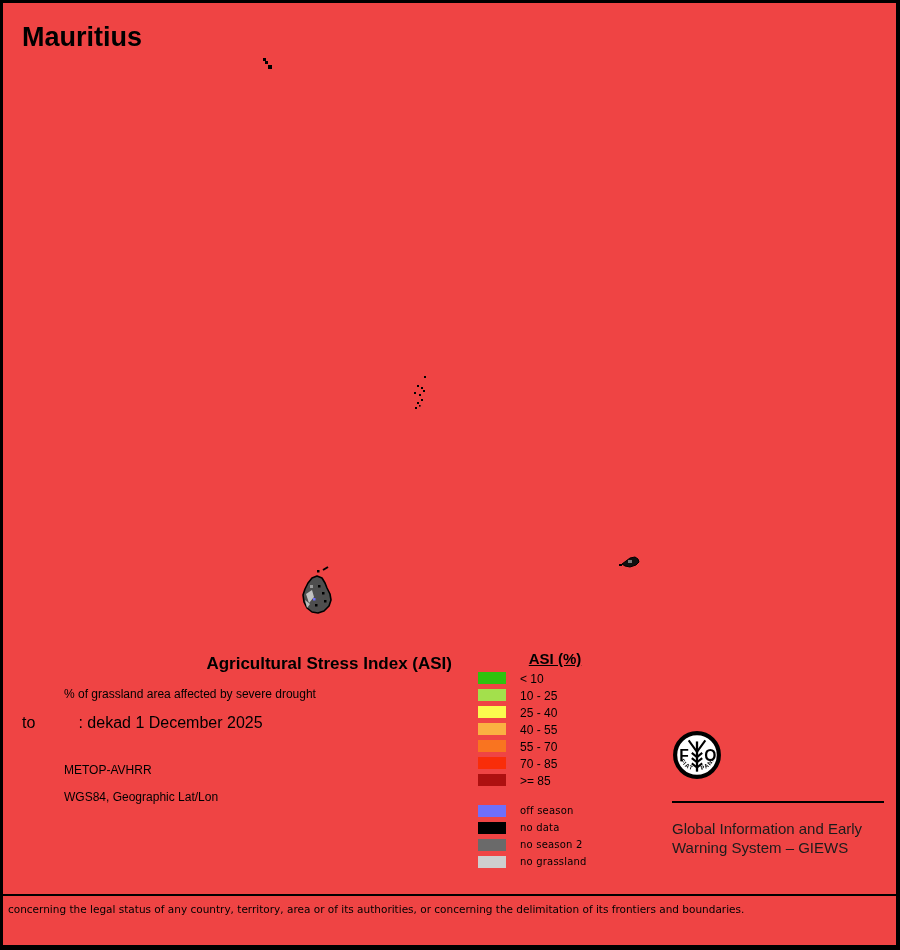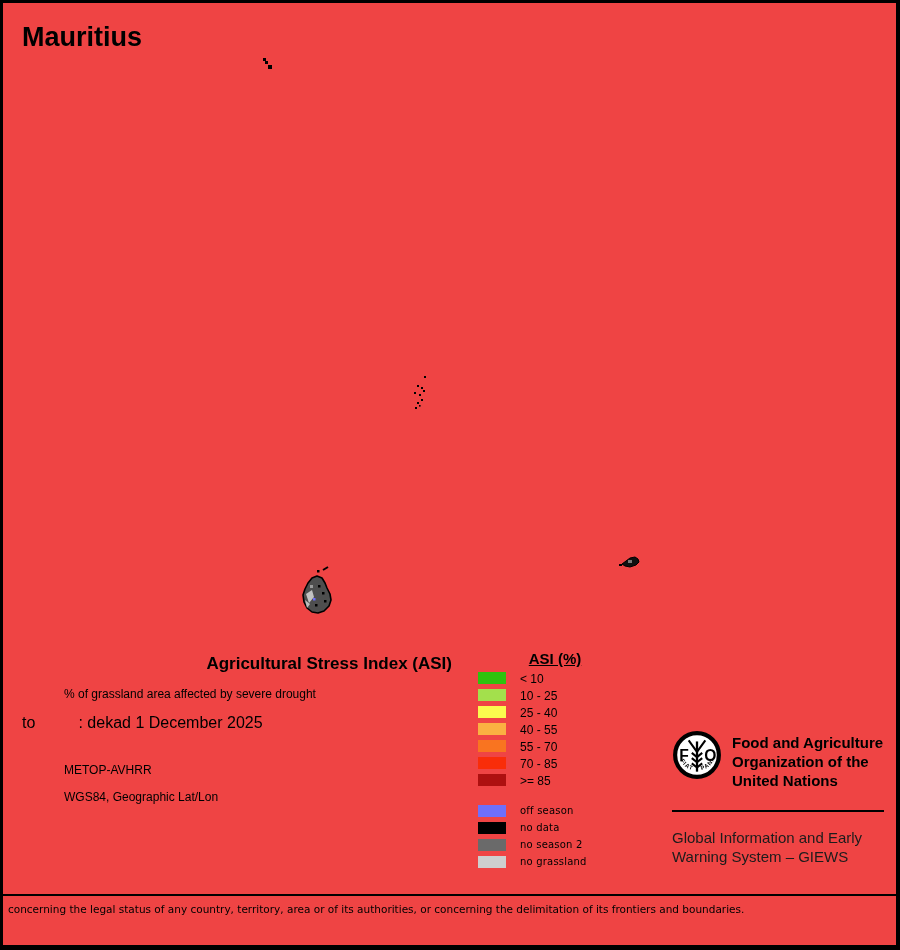--- a/index.html
+++ b/index.html
@@ -208,25 +208,20 @@
         <path d="M24 11 V40" stroke="#000" stroke-width="2.2" fill="none"></path>
         <path d="M24 21 L16 10 M24 21 L32 10" stroke="#000" stroke-width="2" fill="none"></path>
         <path d="M24 26 l-5 -4 M24 26 l5 -4 M24 31 l-5 -4 M24 31 l5 -4 M24 36 l-5 -4 M24 36 l5 -4" stroke="#000" stroke-width="2" fill="none"></path>
         <text font-family="Liberation Sans, sans-serif" font-size="5.6" font-weight="bold" fill="#000" letter-spacing="0.8">
           <textPath href="#fao-arc" startOffset="6%">FIAT</textPath>
         </text>
         <text font-family="Liberation Sans, sans-serif" font-size="5.6" font-weight="bold" fill="#000" letter-spacing="0.8">
           <textPath href="#fao-arc" startOffset="60%">PANIS</textPath>
         </text>
       </svg>
-      <div class="fao-name">
-        <div>Food and Agriculture</div>
-        <div>Organization of the</div>
-        <div>United Nations</div>
-      </div>
     </div>
     <div class="fao-sep"></div>
     <div class="fao-giews">
       <div>Global Information and Early</div>
       <div>Warning System – GIEWS</div>
     </div>
   </div>
 
   <div class="disclaimer-sep"></div>
   <div class="disclaimer">

